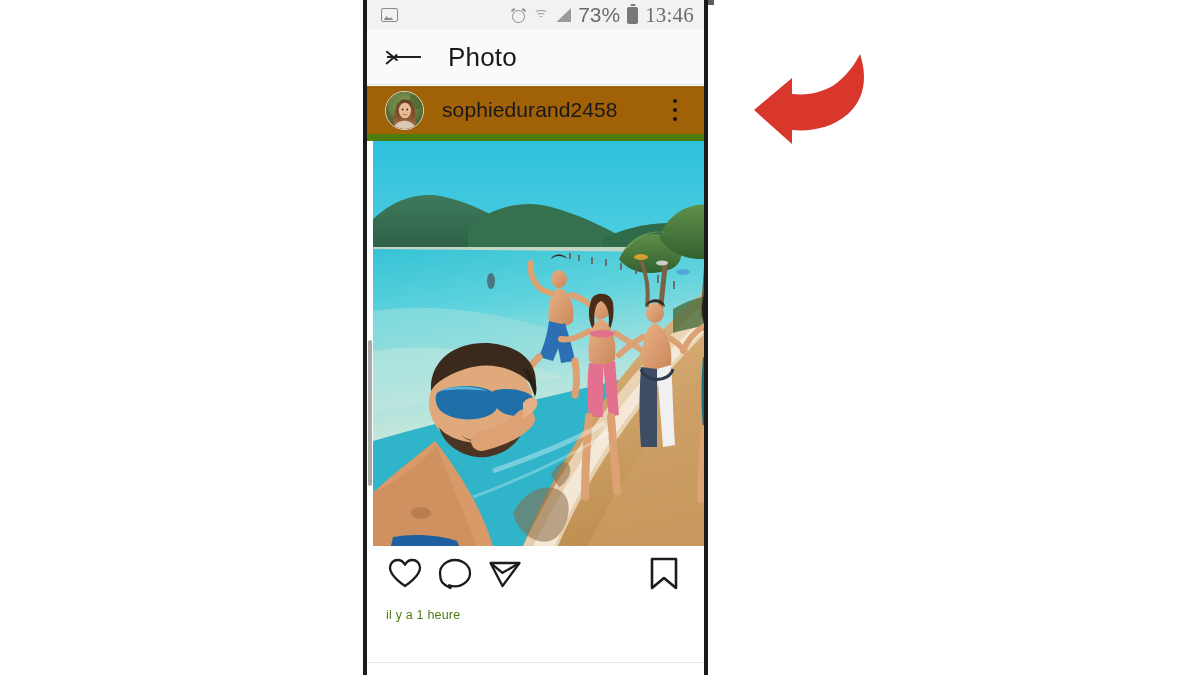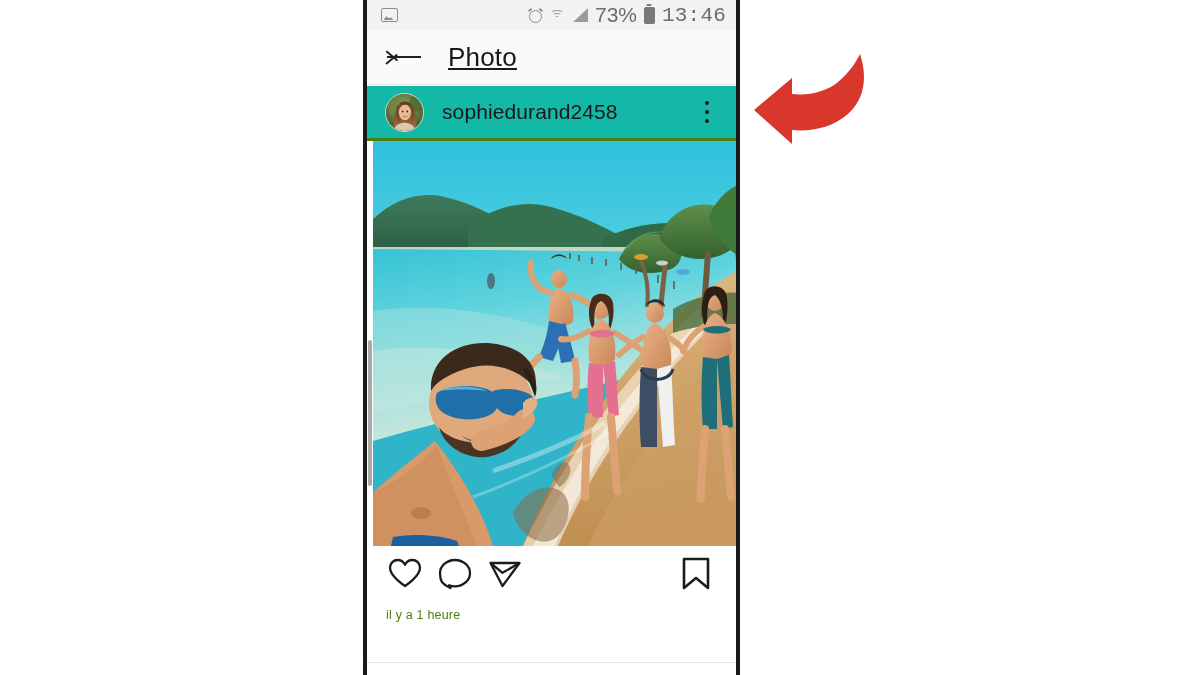--- a/index.html
+++ b/index.html
@@ -7,40 +7,40 @@
     width: 1200px; height: 675px;
     background: #ffffff;
     font-family: "Liberation Sans", sans-serif;
     overflow: hidden;
   }
   #stage { position: relative; width: 1200px; height: 675px; background:#fff; }
 
   
   #phone {
     position: absolute; left: 363px; top: 0px;
-    width: 377px; height: 675px;
+    width: 345px; height: 675px;
     background: #ffffff;
     border-left: 4px solid #1a1a1a;
     border-right: 4px solid #1a1a1a;
     overflow: hidden;
   }
   #phone-inner { position:absolute; inset:0; background:#fff; }
 
   
   #statusbar {
     position: absolute; left:0; top:0; width:100%; height: 30px;
     background: #f2f2f2;
     display:flex; align-items:center;
     padding: 0 10px 0 14px;
   }
   .sb-left { display:flex; align-items:center; gap:6px; }
   .sb-right { margin-left:auto; display:flex; align-items:center; gap:7px; }
   .sb-time {
     font-size: 21px; color:#6d6d6d; letter-spacing:0.2px;
-    font-family:Liberation Mono, monospace;
+    font-family:Liberation Serif, serif;
   }
   .sb-batt-pct { font-size: 21px; color:#6d6d6d; }
   .icon-gallery { width:17px; height:14px; border:1.6px solid #8b8b8b; border-radius:2px; position:relative; }
   .icon-gallery::after{
     content:""; position:absolute; left:1.5px; bottom:1px; width:10px; height:5px;
     background:#8b8b8b; clip-path: polygon(0 100%, 30% 25%, 55% 70%, 72% 45%, 100% 100%);
   }
   .icon-alarm { width:15px; height:15px; position:relative; }
   .icon-alarm .ring { position:absolute; left:1px; top:2px; width:13px; height:13px;
     border:1.5px solid #8d8d8d; border-radius:50%; }
@@ -63,27 +63,27 @@
   #appbar {
     position:absolute; left:0; top:30px; width:100%; height:55px;
     background:#fafafa; display:flex; align-items:center; padding-left:18px;
     border-bottom:1px solid #e2e2e2;
   }
   .back-arrow { width:38px; height:26px; position:relative; cursor:pointer; }
   .back-arrow .shaft { position:absolute; left:2px; top:12px; width:34px; height:2.4px; background:#222; }
   .back-arrow .a1, .back-arrow .a2 { position:absolute; left:1px; width:15px; height:2.4px; background:#222; border-radius:1px;}
   .back-arrow .a1 { top:5.6px; transform-origin:left center; transform:rotate(40deg); }
   .back-arrow .a2 { top:18.5px; transform-origin:left center; transform:rotate(-40deg); }
-  #appbar-title { margin-left:25px; font-size:26px; color:#1a1a1a; font-weight:400; letter-spacing:0.2px;text-decoration:underline; }
+  #appbar-title { margin-left:25px; font-size:26px; color:#1a1a1a; font-weight:400; letter-spacing:0.2px; }
 
   
   #post-header {
     position:absolute; left:0; top:86px; width:100%; height:55px;
-    background:#14b8a6; display:flex; align-items:center; padding:0 16px 0 18px;
-    border-bottom:3px solid #4d7c0f;
+    background:#a16207; display:flex; align-items:center; padding:0 16px 0 18px;
+    border-bottom:7px solid #4d7c0f;
   }
   #avatar {
     width:39px; height:39px; border-radius:50%; overflow:hidden; flex:none;
     border:1px solid #ddd; position:relative; background:#5f6b3a;
   }
   #avatar svg{ display:block; width:100%; height:100%; }
   #username { margin-left:18px; font-size:21px; color:#18181a; letter-spacing:0.1px; }
   #more-dots { margin-left:auto; width:26px; height:30px; display:flex; flex-direction:column;
      align-items:center; justify-content:center; gap:4.5px; cursor:pointer; }
   #more-dots span { width:4.6px; height:4.6px; border-radius:50%; background:#151515; display:block;}

